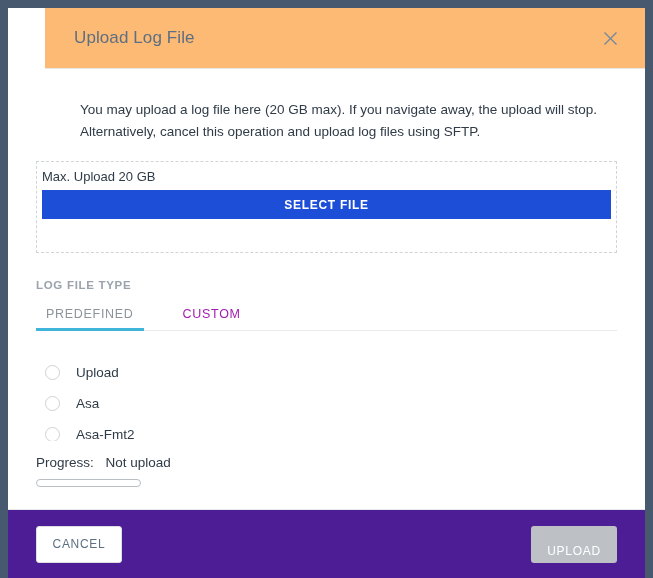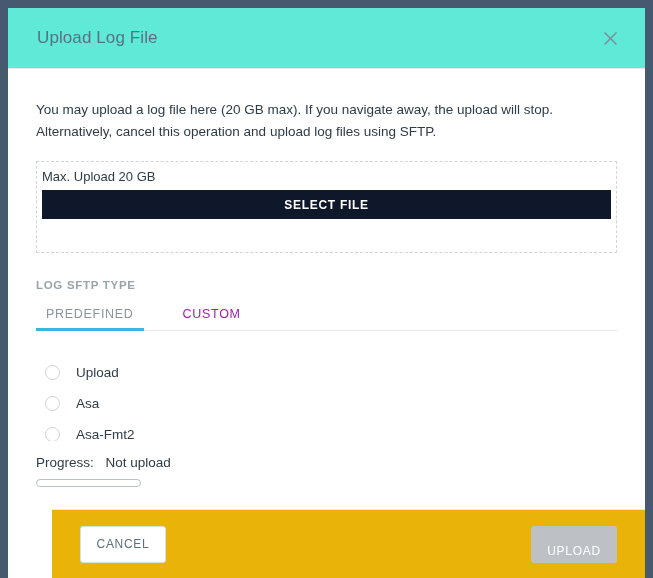--- a/index.html
+++ b/index.html
@@ -34,24 +34,25 @@
     display: flex;
     flex-direction: column;
     overflow: hidden;
   }
 
   
   #modal-header {
     position: relative;
     height: 60px;
     min-height: 60px;
-    background: #5eead4;
+    background: #fdba74;
     border-bottom: 1px solid #e6e8ea;
     display: flex;
     align-items: center;
+    margin-left: 37px;
   }
   #modal-title {
     margin-left: 29px;
     font-size: 17px;
     color: #5d6f82;
     letter-spacing: .1px;
   }
   #close-icon {
     position: absolute;
     right: 22px;
@@ -74,21 +75,21 @@
     overflow: hidden;
   }
 
   .intro {
     margin: 0;
     padding-top: 30px;
     font-size: 13.5px;
     line-height: 22px;
     color: #2f3b47;
   }
-  .intro .line { display: block; }
+  .intro .line { display: block; margin-left: 44px; }
 
   
   #dropzone {
     margin-top: 18px;
     height: 92px;
     border: 1px dashed #cfd4d8;
     box-sizing: border-box;
     padding: 4px 5px;
   }
   #dropzone-label {
@@ -96,21 +97,21 @@
     font-size: 13px;
     color: #2f3b47;
     line-height: 22px;
     padding-bottom: 2px;
   }
   #select-file-button {
     display: block;
     width: 100%;
     height: 29px;
     border: 0;
-    background: #0f172a;
+    background: #1d4ed8;
     color: #ffffff;
     font-family: "Liberation Sans", sans-serif;
     font-size: 12px;
     font-weight: bold;
     letter-spacing: .7px;
     cursor: pointer;
   }
 
   
   #log-file-type-label {
@@ -206,22 +207,21 @@
   
   #modal-footer {
     height: 69px;
     min-height: 69px;
     border-top: 1px solid #e6e8ea;
     display: flex;
     align-items: center;
     justify-content: space-between;
     padding: 0 28px;
     box-sizing: border-box;
-    background: #eab308;
-    margin-left: 44px;
+    background: #4c1d95;
   }
   #cancel-button {
     height: 37px;
     min-width: 86px;
     padding: 0 15px;
     background: #ffffff;
     border: 1px solid #dcdfe2;
     border-radius: 3px;
     color: #5d6f82;
     font-size: 12px;
@@ -265,21 +265,21 @@
     <p class="intro">
       <span class="line">You may upload a log file here (20 GB max). If you navigate away, the upload will stop.</span>
       <span class="line">Alternatively, cancel this operation and upload log files using SFTP.</span>
     </p>
 
     <div id="dropzone">
       <div id="dropzone-label">Max. Upload 20 GB</div>
       <button id="select-file-button">SELECT FILE</button>
     </div>
 
-    <div id="log-file-type-label">LOG SFTP TYPE</div>
+    <div id="log-file-type-label">LOG FILE TYPE</div>
 
     <div id="tabs">
       <button class="tab active">PREDEFINED</button>
       <button class="tab">CUSTOM</button>
     </div>
 
     <div id="type-list">
       <div class="radio-row">
         <span class="radio-mark"></span>
         <span class="radio-label">Upload</span>

